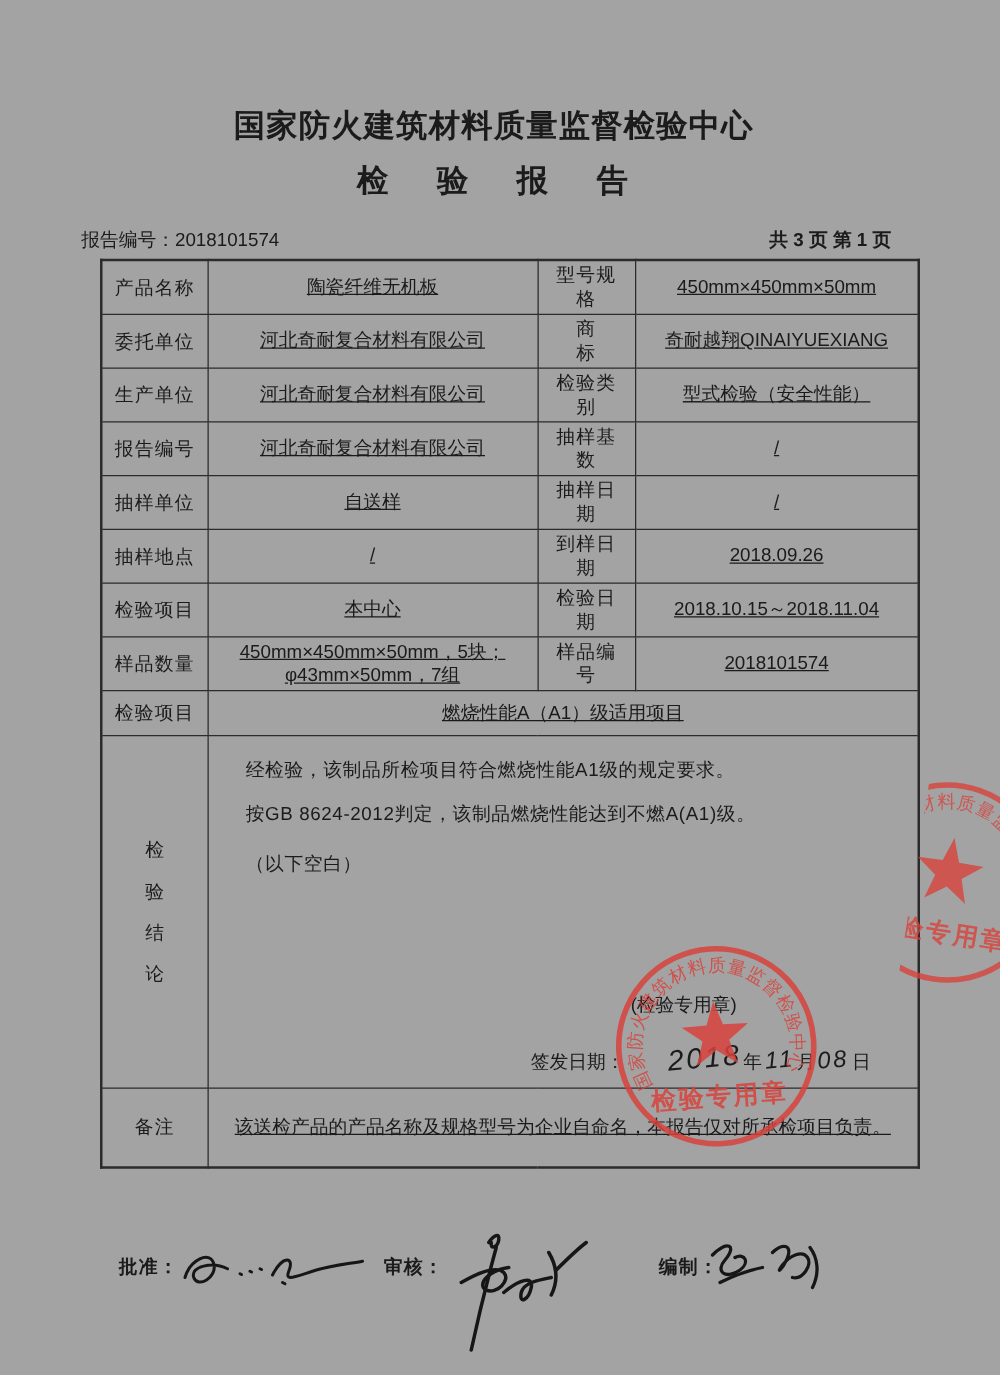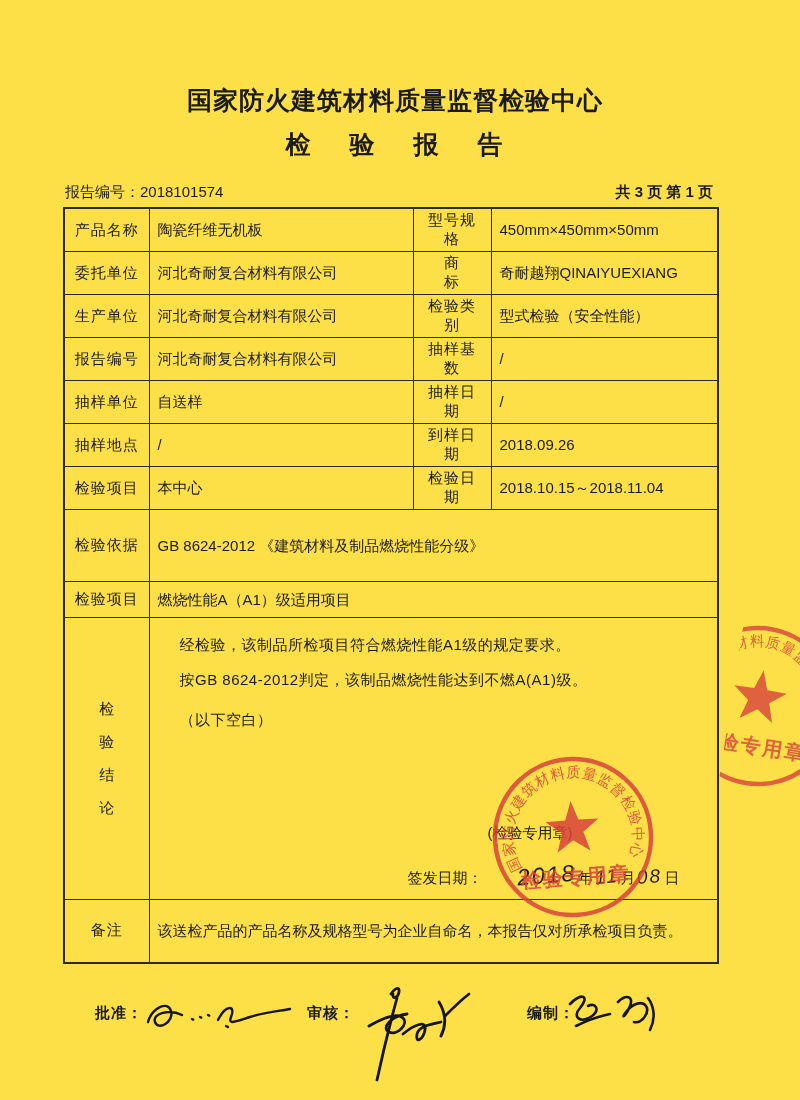--- a/index.html
+++ b/index.html
@@ -1,30 +1,30 @@
 <!DOCTYPE html>
 <html><head>
 <meta charset="utf-8">
 <style>
   html,body{margin:0;padding:0;}
   body{background:#e8e8e8;font-family:"Liberation Sans","DejaVu Sans",sans-serif;}
-  .page{position:relative;width:800px;height:1100px;margin:0 auto;background:#fde047;overflow:hidden;color:#1b1b1b;}
+  .page{position:relative;width:800px;height:1100px;margin:0 auto;background:#a3a3a3;overflow:hidden;color:#1b1b1b;}
 
   .title{position:absolute;top:84px;left:0;width:790px;text-align:center;font-size:25px;font-weight:bold;letter-spacing:1px;}
   .subtitle{position:absolute;top:128px;left:0;width:804px;text-align:center;font-size:25px;font-weight:bold;letter-spacing:16px;}
 
   .meta-row{position:absolute;top:183px;left:65px;width:648px;display:flex;justify-content:space-between;font-size:15px;font-weight:bold;gap:15px;}
   .meta-row .no{font-weight:normal;}
   .meta-row .left span{font-weight:normal;}
 
-  table.report{position:absolute;top:207px;left:63px;width:654px;border-collapse:collapse;table-layout:fixed;font-size:15px;}
+  table.report{position:absolute;top:207px;left:80px;width:654px;border-collapse:collapse;table-layout:fixed;font-size:15px;}
   table.report td{border:1.6px solid #2b2b2b;padding:2px 8px;overflow:hidden;}
   table.report{border:2.2px solid #2b2b2b;}
   td.lbl{text-align:center;padding:2px 4px;letter-spacing:1px;}
-  td.val{text-align:left;line-height:20px;}
+  td.val{text-align:center;line-height:20px;text-decoration:underline;}
   td.vert{vertical-align:middle;}
   td.vert .vchar{display:block;text-align:center;margin:14px 0;letter-spacing:0;}
   td.concl{position:relative;vertical-align:top;padding:0;}
   .c-line{position:absolute;left:30px;font-size:15px;letter-spacing:0.5px;}
   .seal-note{position:absolute;left:338px;top:206px;font-size:15px;}
   .issue{position:absolute;left:258px;top:244px;font-size:15px;white-space:nowrap;}
   .issue .hand{font-style:italic;display:inline-block;font-size:23px;transform:rotate(-5deg);letter-spacing:2px;}
   .issue .hand.small{font-size:19px;}
   .issue .gap1{margin-left:34px;}
   .issue .gap2{margin-left:22px;}
@@ -96,23 +96,25 @@
       <td class="val">/</td>
       <td class="lbl">到样日期</td>
       <td class="val">2018.09.26</td>
     </tr>
     <tr style="height:38px">
       <td class="lbl">检验项目</td>
       <td class="val">本中心</td>
       <td class="lbl">检验日期</td>
       <td class="val">2018.10.15～2018.11.04</td>
     </tr>
-    <tr style="height:72px">
-      <td class="lbl">检验依据</td>
-      <td class="val" colspan="3">GB 8624-2012 《建筑材料及制品燃烧性能分级》</td>
+    <tr style="height:40px">
+      <td class="lbl">样品数量</td>
+      <td class="val" style="line-height:19px;padding-top:1px;padding-bottom:1px">450mm×450mm×50mm，5块；φ43mm×50mm，7组</td>
+      <td class="lbl">样品编号</td>
+      <td class="val">2018101574</td>
     </tr>
     <tr style="height:36px">
       <td class="lbl">检验项目</td>
       <td class="val" colspan="3">燃烧性能A（A1）级适用项目</td>
     </tr>
     <tr style="height:282px">
       <td class="lbl vert">
         <span class="vchar">检</span>
         <span class="vchar">验</span>
         <span class="vchar">结</span>

